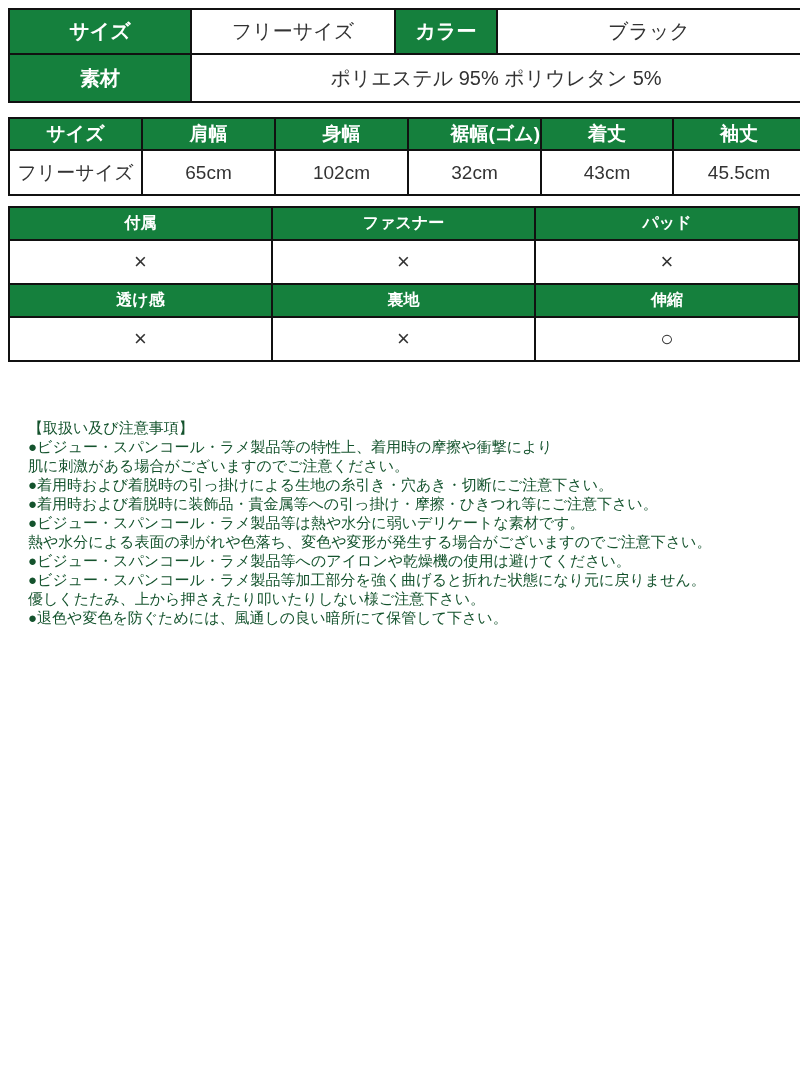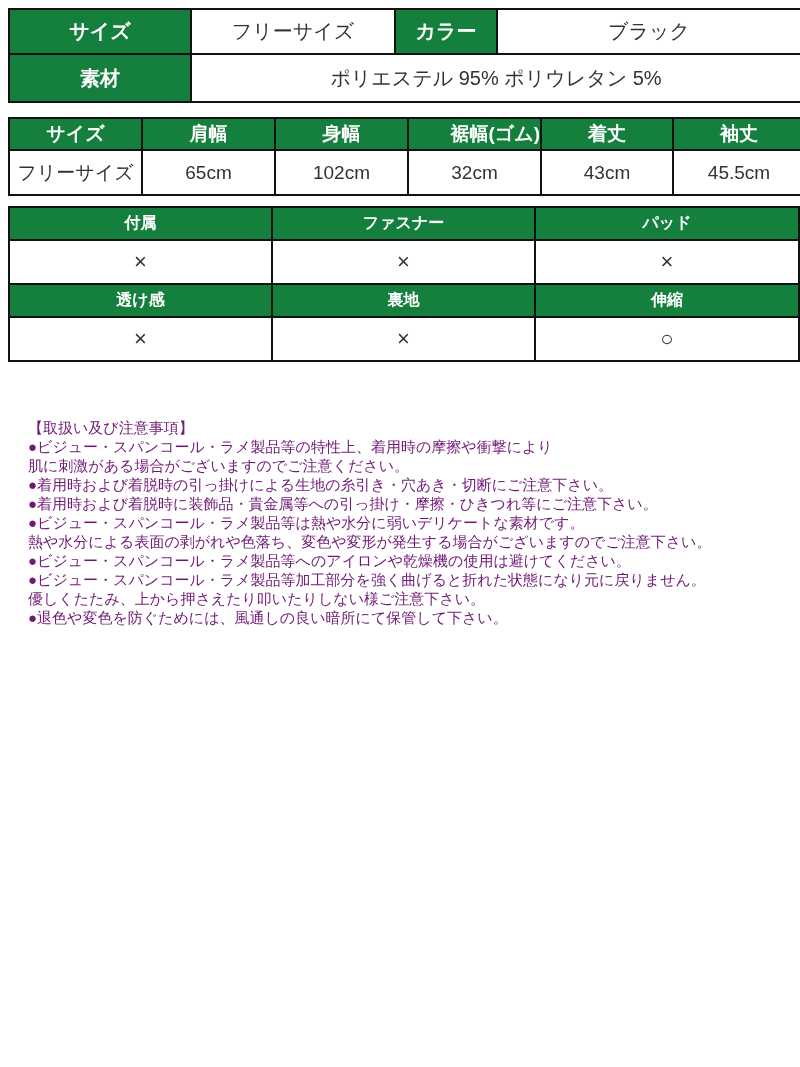--- a/index.html
+++ b/index.html
@@ -38,21 +38,21 @@
   .t2 td{height:43px;font-size:19px;color:#333333;}
   
   .t3{width:784px;}
   .t3 th.hdr{height:31px;font-size:16px;}
   .t3 td{height:42px;font-size:22px;color:#333333;}
   
   .notes{
     margin-top:56px;
     margin-left:20px;
     margin-right:10px;
-    color:#701a75;
+    color:#14532d;
     font-size:15px;
     line-height:19px;
   }
   .notes .line{white-space:nowrap;}
 </style>
 </head>
 <body>
 
 <div class="page">
 

